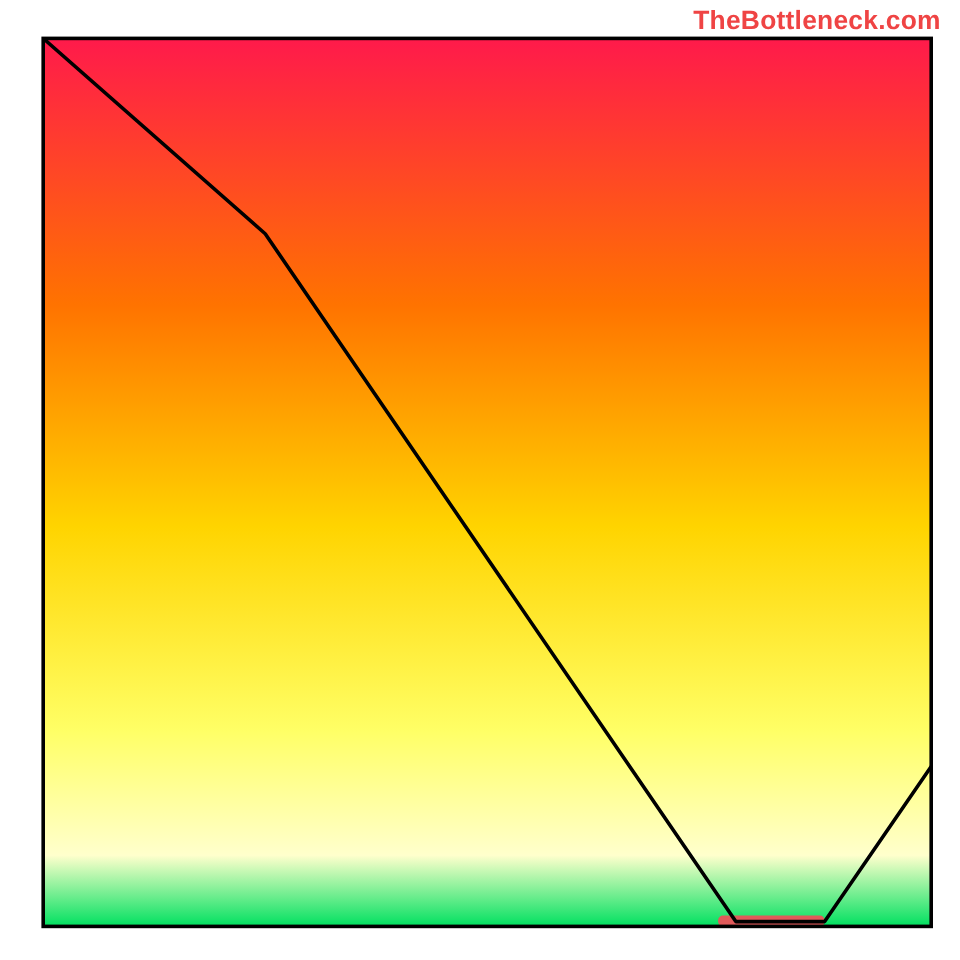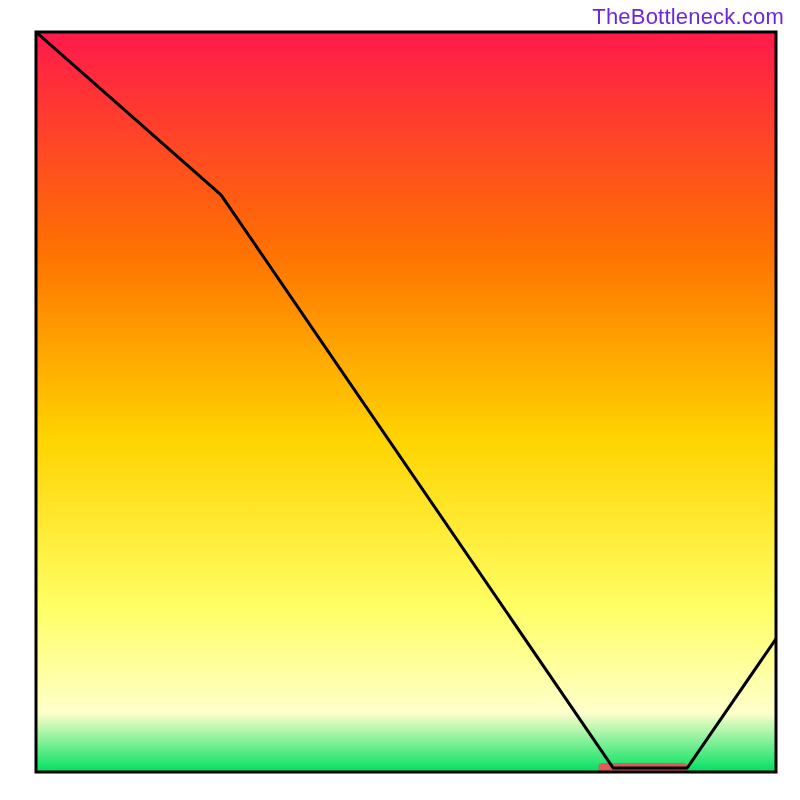--- a/index.html
+++ b/index.html
@@ -14,22 +14,22 @@
   .container {
     position: relative;
     width: 800px;
     height: 800px;
   }
   .watermark {
     position: absolute;
     top: 4px;
     right: 16px;
     font-size: 22px;
-    font-weight: 400;
-    color: #6d28d9;
+    font-weight: 700;
+    color: #ef4444;
     font-family: Arial, Helvetica, sans-serif;
     letter-spacing: 0.2px;
   }
   svg.chart {
     position: absolute;
     left: 0;
     top: 0;
     width: 800px;
     height: 800px;
     display: block;

